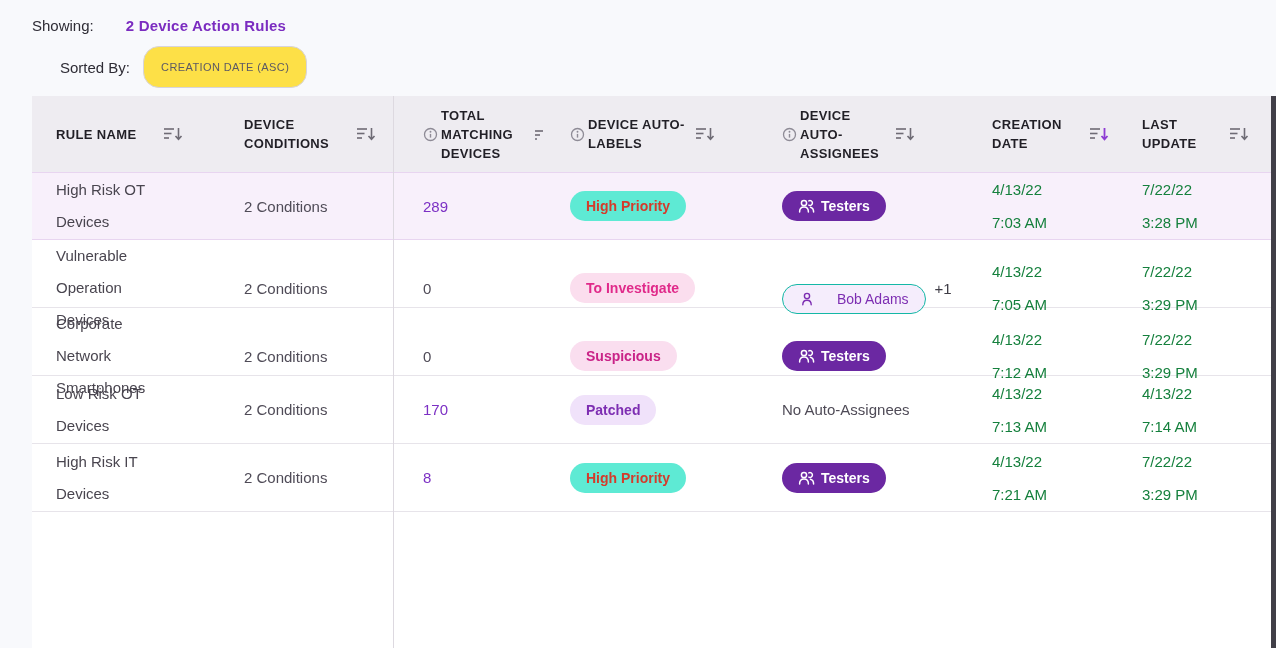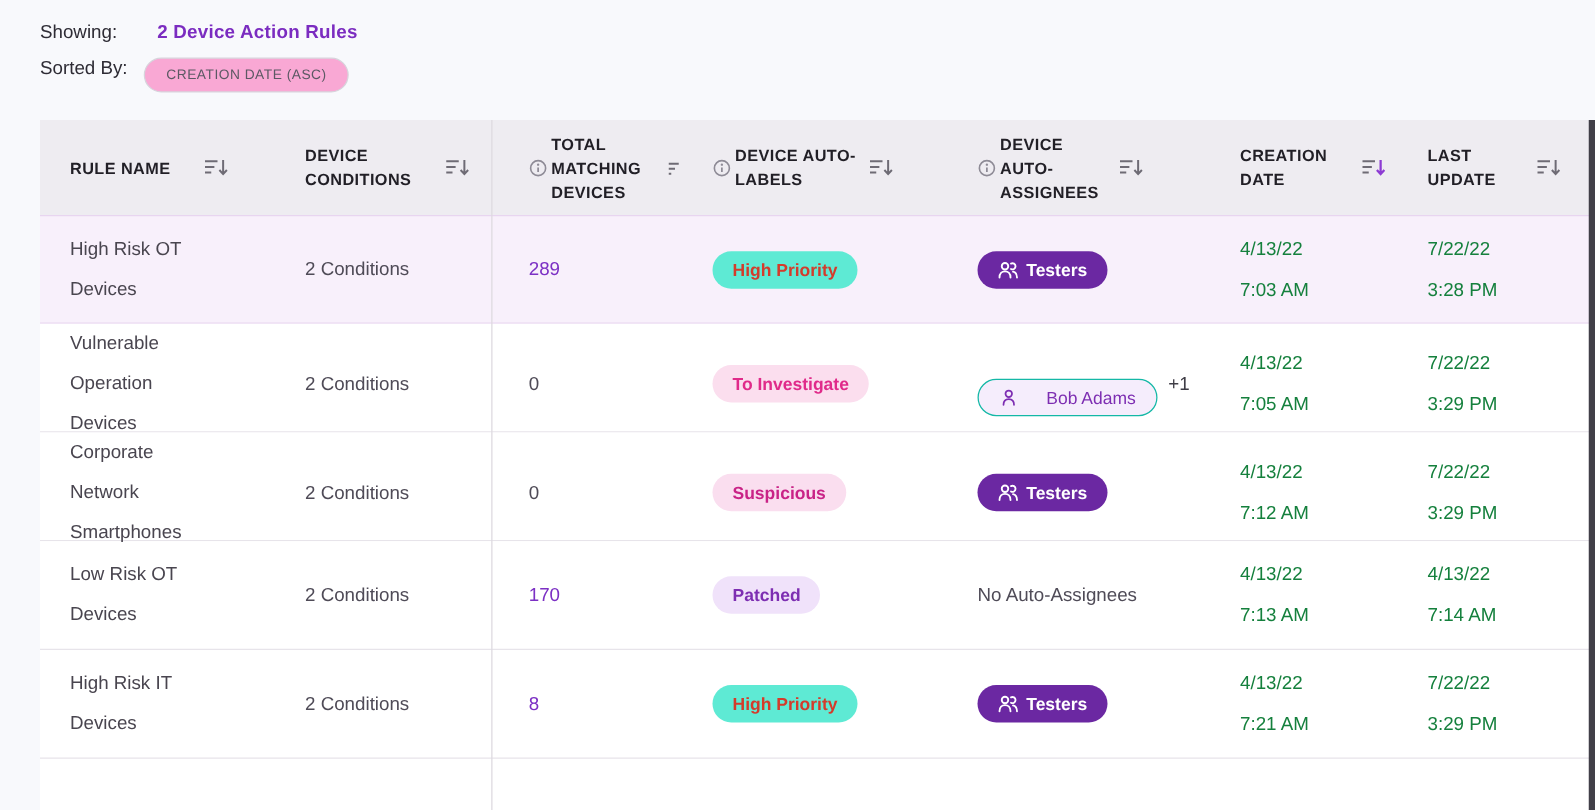--- a/index.html
+++ b/index.html
@@ -7,41 +7,41 @@
   body {
     font-family:"Liberation Sans","DejaVu Sans",sans-serif;
     background:#f8f9fc; color:#49454f; position:relative;
   }
 
   
   .topbar { position:absolute; left:32px; top:12px; }
   .showing-line { display:flex; align-items:center; height:26px;gap:24px; }
   .showing-label { font-size:15px; color:#2e2c35; }
   .showing-value { font-size:15px; font-weight:bold; color:#7b2cc0; margin-left:8px; letter-spacing:.2px; }
-  .sorted-line { display:flex; margin-top:8px; }
+  .sorted-line { display:flex; align-items:center; margin-top:8px;margin-left:28px; }
   .sorted-label { font-size:15px; color:#2e2c35; }
   .sort-chip {
-    margin-left:13px; height:28px; padding:0 17px; display:flex; align-items:center;
-    background:#f9a8d4; border:1px solid #d7d4dc; border-radius:16px;
+    margin-left:13px; height:42px; padding:0 17px; display:flex; align-items:center;
+    background:#fde047; border:1px solid #d7d4dc; border-radius:16px;
     font-size:11px; letter-spacing:.4px; color:#5c5964; cursor:pointer;
   }
 
   
   .table { position:absolute; left:32px; top:96px; width:1244px; height:552px; background:#fff; }
   .grid-cols { display:grid; grid-template-columns:200px 161px 167px 210px 210px 150px 1fr; }
   .thead { height:76px; background:#eeecf1; }
   .th { display:flex; align-items:center; font-size:13px; font-weight:bold; color:#211f26; letter-spacing:.35px; line-height:19px; }
   .htext { display:block; }
   .w-rule{width:98px;} .w-cond{width:103px;} .w-total{width:84px;}
   .w-labels{width:98px;} .w-assign{width:86px;} .w-created{width:88px;} .w-updated{width:78px;}
 
   .col1{padding-left:24px;} .col2{padding-left:12px;} .col3{padding-left:30px;}
   .col4{padding-left:10px;} .col5{padding-left:12px;} .col6{padding-left:12px;} .col7{padding-left:12px;}
 
-  .row { height:87px; border-bottom:1px solid #e7e4ea; background:#fff; cursor:pointer; }
+  .row { height:68px; border-bottom:1px solid #e7e4ea; background:#fff; cursor:pointer; }
   .row.selected { background:#f8f0fb; border-top:1px solid #e8d5f0; border-bottom:1px solid #e8d5f0; }
   .row:last-child { border-bottom:none; }
   .td { display:flex; align-items:center; font-size:15px; color:#4f4b57; }
   .rule-name { width:122px; line-height:32px; color:#49454f; }
   .count-link { color:#7c30c4; font-weight:500; cursor:pointer; }
   .date-cell { display:block; align-self:center; }
   .date-cell div { line-height:33px; color:#15803d; }
 
   
   .chip { height:30px; display:inline-flex; align-items:center; padding:0 16px;

